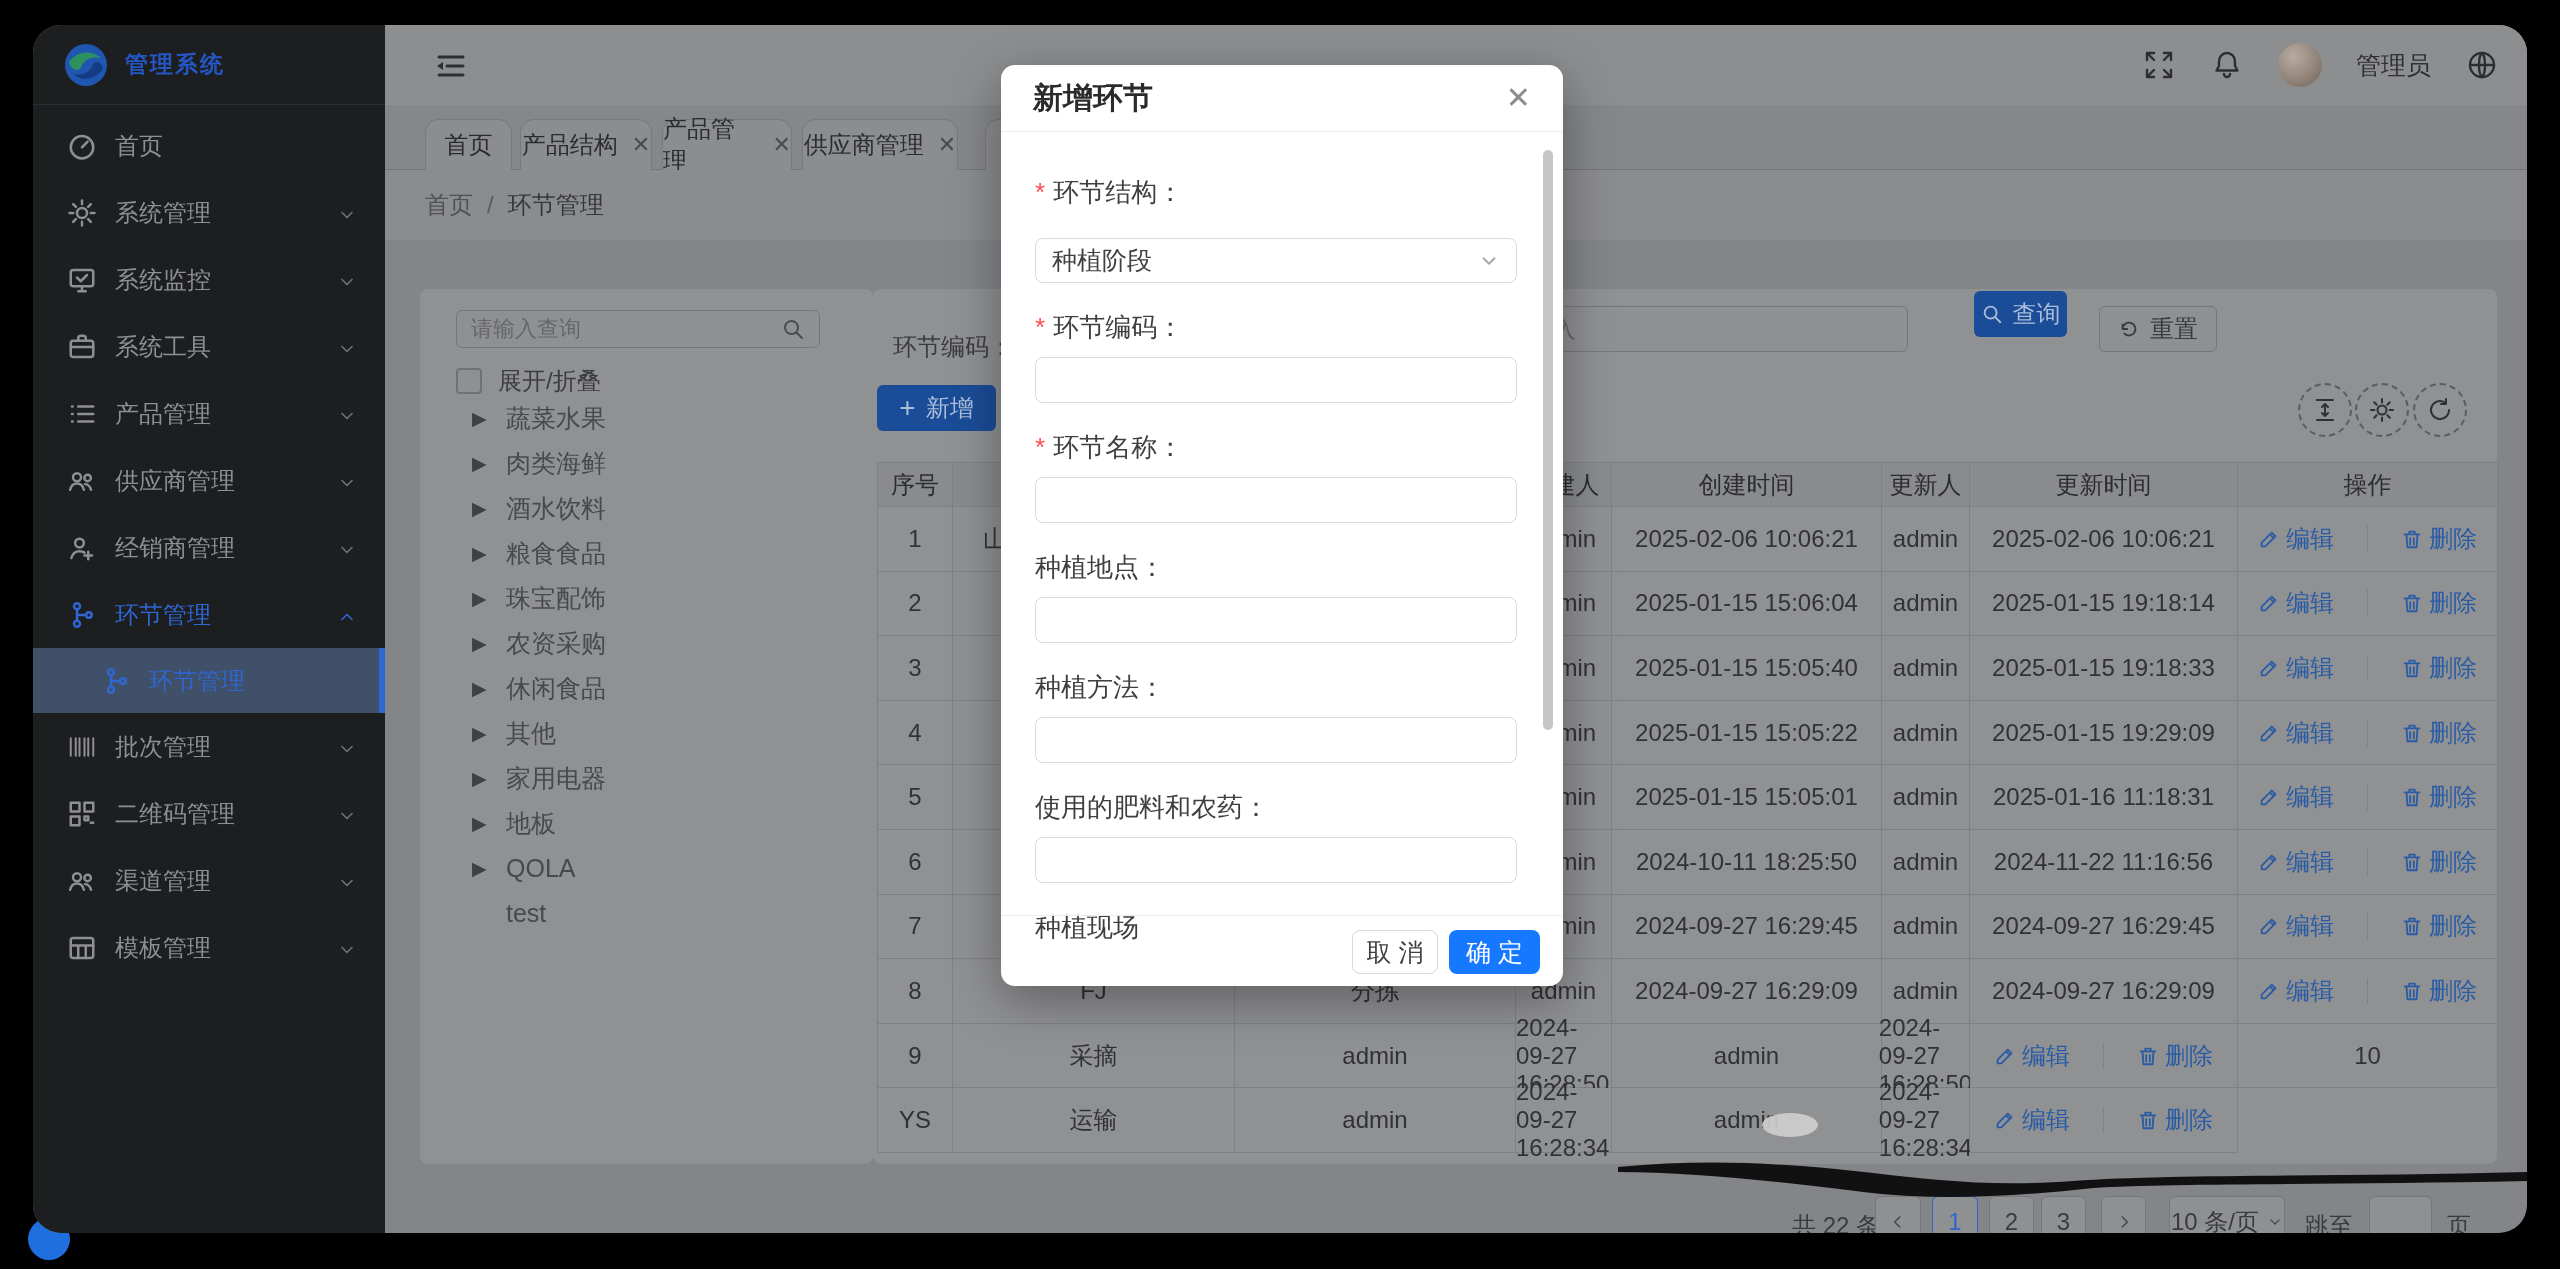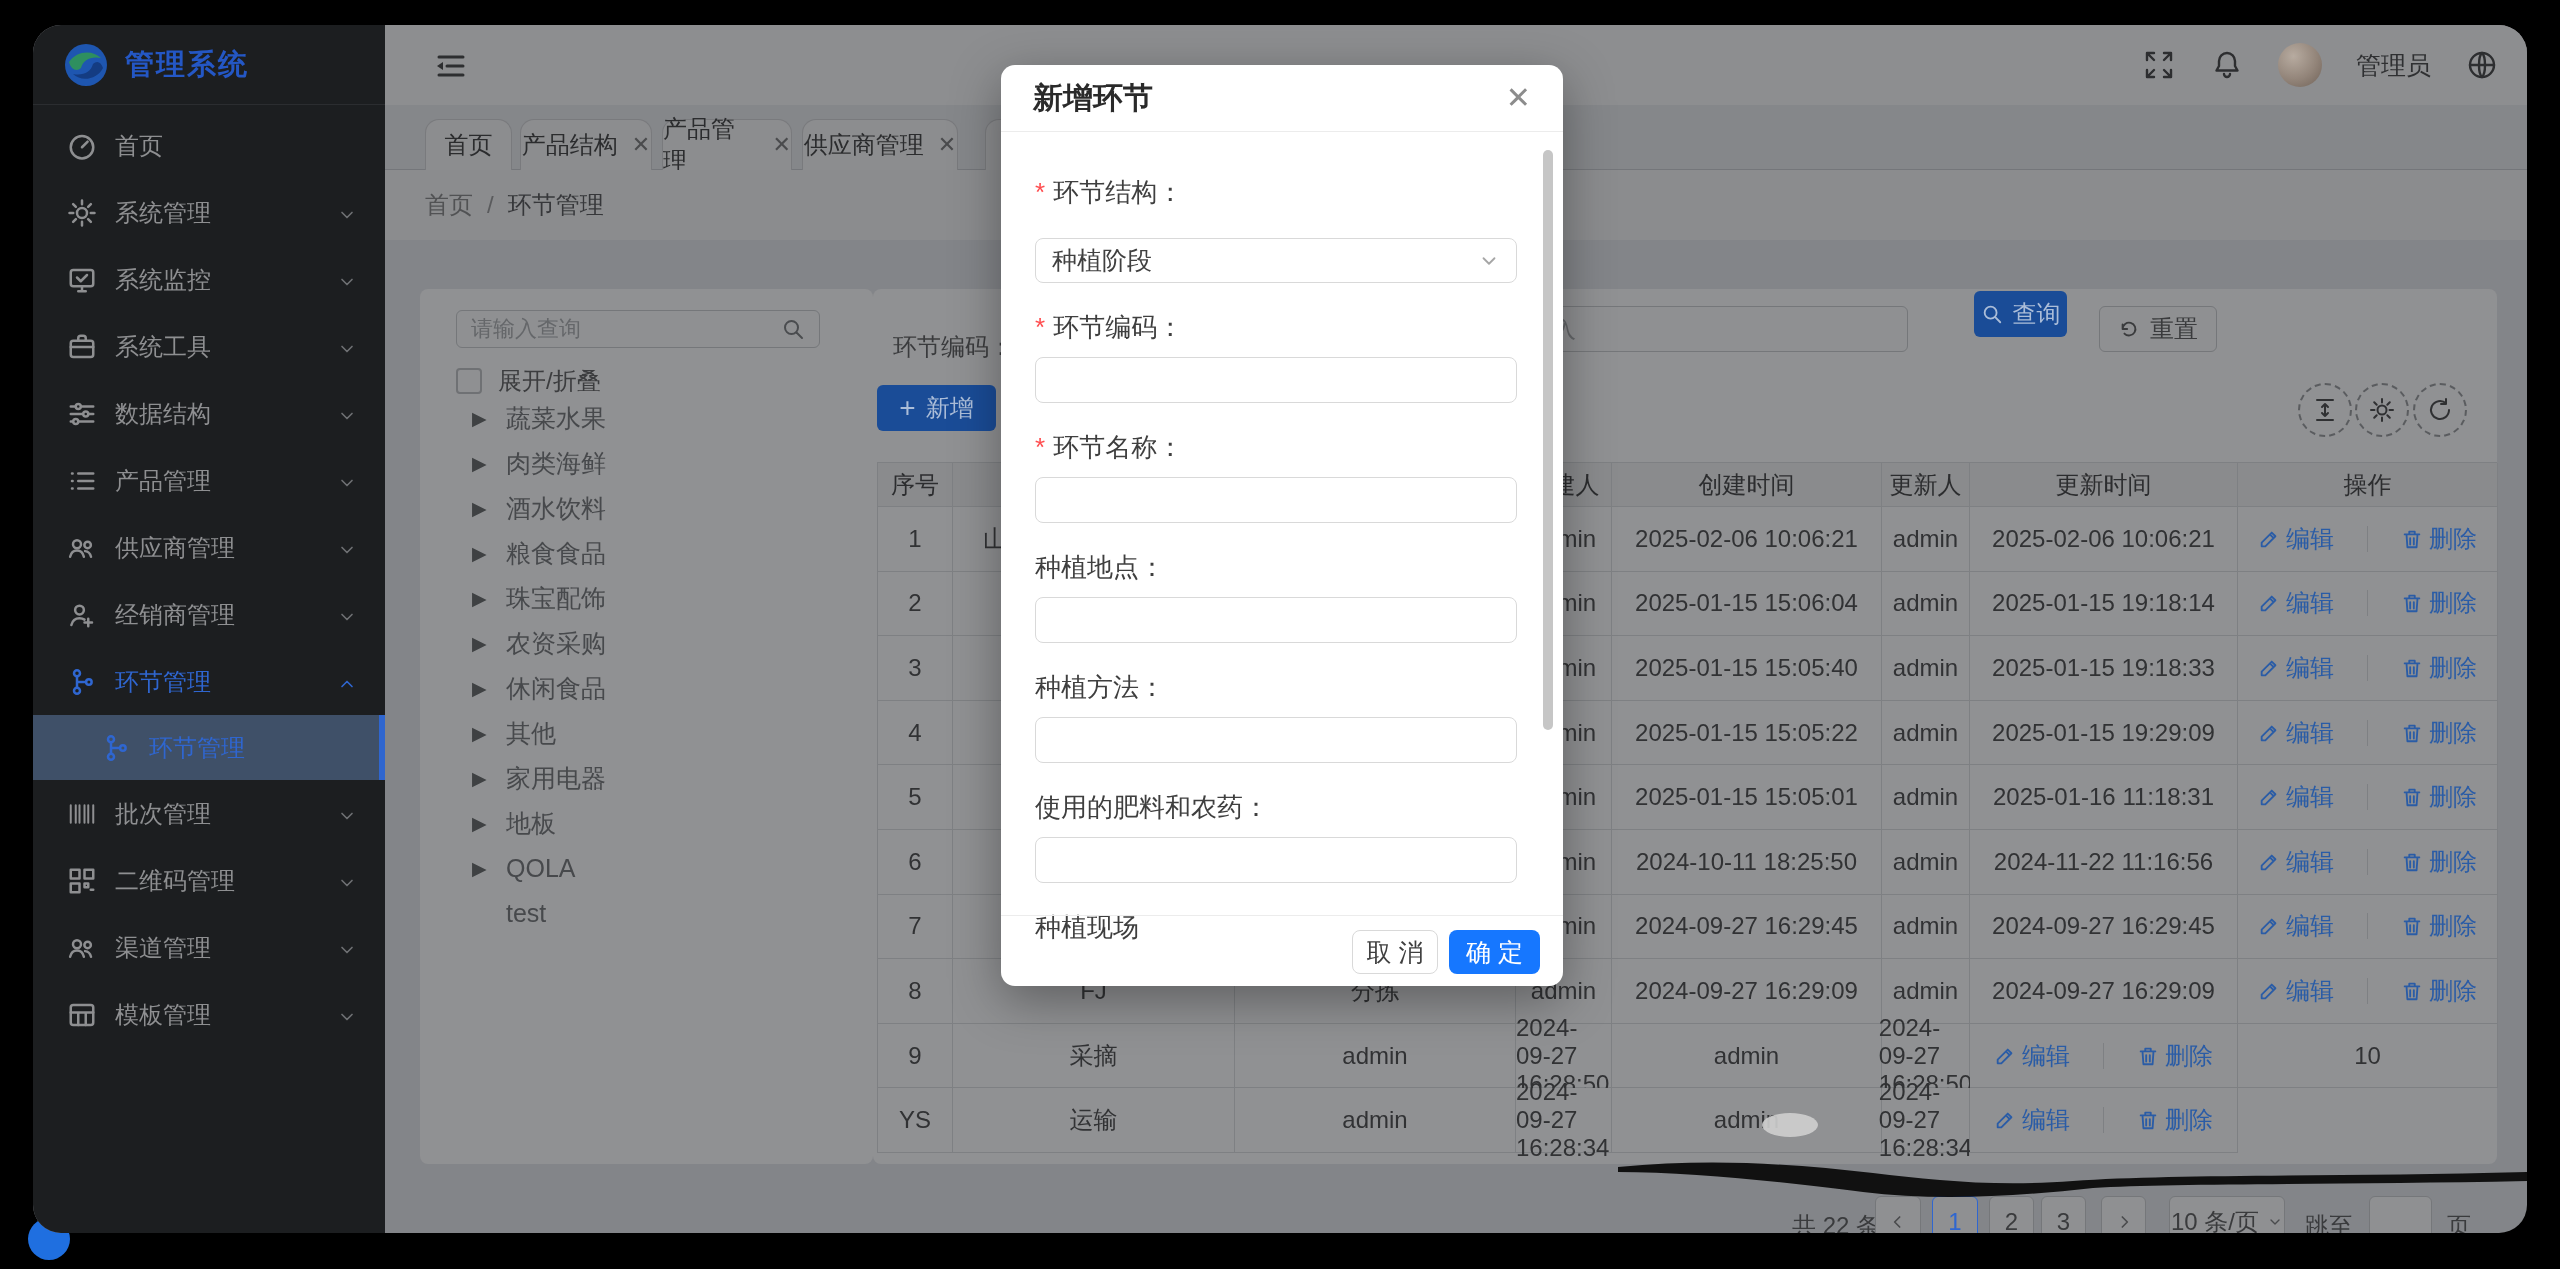--- a/index.html
+++ b/index.html
@@ -6,21 +6,21 @@
   html,body { width:2560px; height:1269px; background:#000; overflow:hidden;
     font-family:"Liberation Sans","DejaVu Sans",sans-serif; }
   .window { position:absolute; left:33px; top:25px; width:2494px; height:1208px;
     background:#838589; border-radius:28px; overflow:hidden; }
   
   .sidebar { position:absolute; left:0; top:0; width:352px; height:100%;
     background:#1c1e20; }
   .logo-row { height:80px; display:flex; align-items:center; padding-left:30px;
     border-bottom:1px solid #2b2d30; }
   .logo-mark { width:46px; height:46px; margin-right:16px; }
-  .logo-text { color:#2457c5; font-size:29px; font-weight:bold; letter-spacing:2px; }
+  .logo-text { color:#2457c5; font-size:23px; font-weight:bold; letter-spacing:2px; }
   .menu { margin-top:7px; }
   .mi { height:67px; display:flex; align-items:center; padding:0 28px 0 34px;
     color:#8e8f91; font-size:24px; cursor:pointer; position:relative; }
   .mi .ic { width:30px; height:30px; margin-right:18px; flex:0 0 30px; }
   .mi .ic svg { width:30px; height:30px; stroke:#8e8f91; }
   .mi .lbl { flex:1; }
   .mi .chev { width:20px; height:20px; }
   .mi .chev svg { width:20px; height:20px; stroke:#6e7073; }
   .mi.active { color:#2f66d0; }
   .mi.active .ic svg { stroke:#2f66d0; }
@@ -191,32 +191,20 @@
               <rect x="3" y="7" width="18" height="13" rx="2"></rect>
               <path d="M9 7V5a2 2 0 0 1 2-2h2a2 2 0 0 1 2 2v2M3 12h18"></path>
             </svg></span>
         <span class="lbl">系统工具</span>
         <span class="chev"><svg viewBox="0 0 24 24">
               <path d="M6 9l6 6 6-6"></path>
             </svg></span>
       </div>
       <div class="mi">
         <span class="ic"><svg viewBox="0 0 24 24">
-              <path d="M3 6h18M3 12h18M3 18h18"></path>
-              <circle cx="9" cy="6" r="2" fill="#1c1e20"></circle>
-              <circle cx="15" cy="12" r="2" fill="#1c1e20"></circle>
-              <circle cx="7" cy="18" r="2" fill="#1c1e20"></circle>
-            </svg></span>
-        <span class="lbl">数据结构</span>
-        <span class="chev"><svg viewBox="0 0 24 24">
-              <path d="M6 9l6 6 6-6"></path>
-            </svg></span>
-      </div>
-      <div class="mi">
-        <span class="ic"><svg viewBox="0 0 24 24">
               <path d="M9 6h12M9 12h12M9 18h12M4 6h.5M4 12h.5M4 18h.5"></path>
             </svg></span>
         <span class="lbl">产品管理</span>
         <span class="chev"><svg viewBox="0 0 24 24">
               <path d="M6 9l6 6 6-6"></path>
             </svg></span>
       </div>
       <div class="mi">
         <span class="ic"><svg viewBox="0 0 24 24">
               <circle cx="8" cy="9" r="3.2"></circle>

